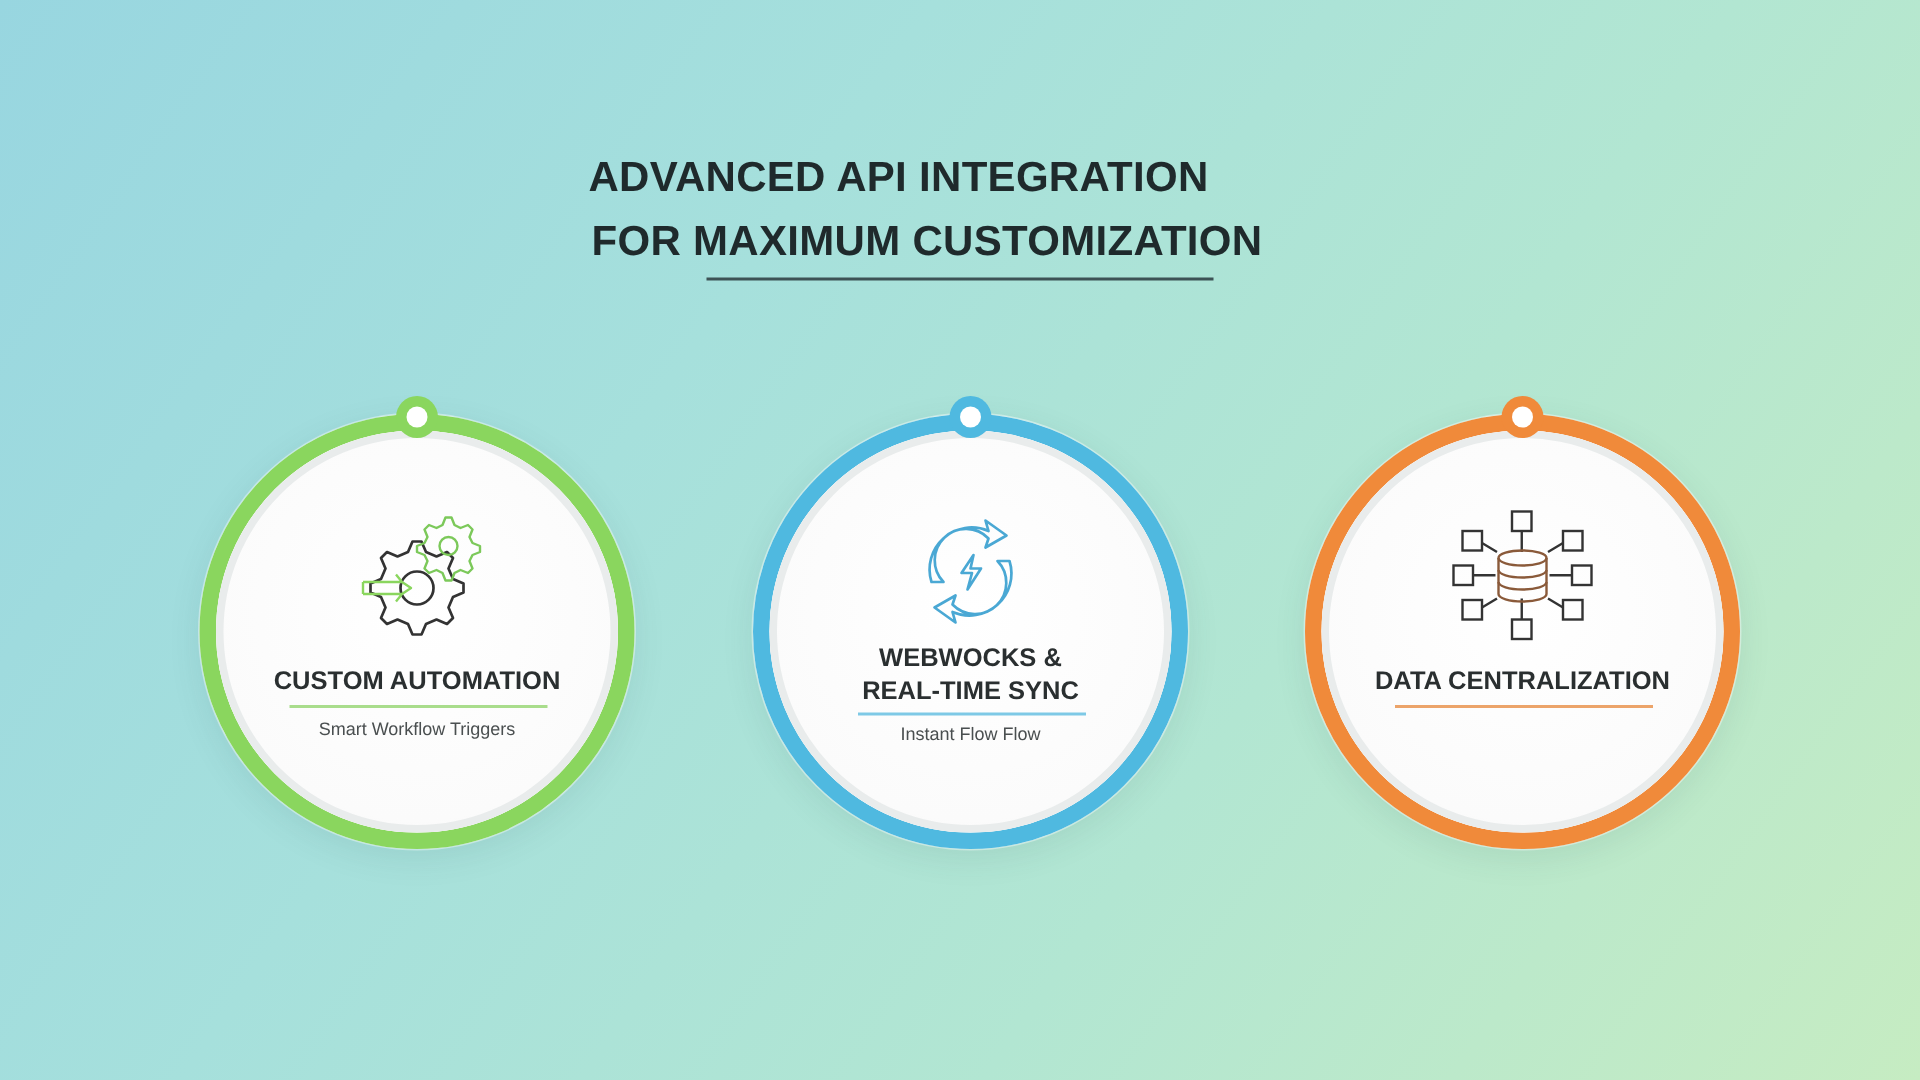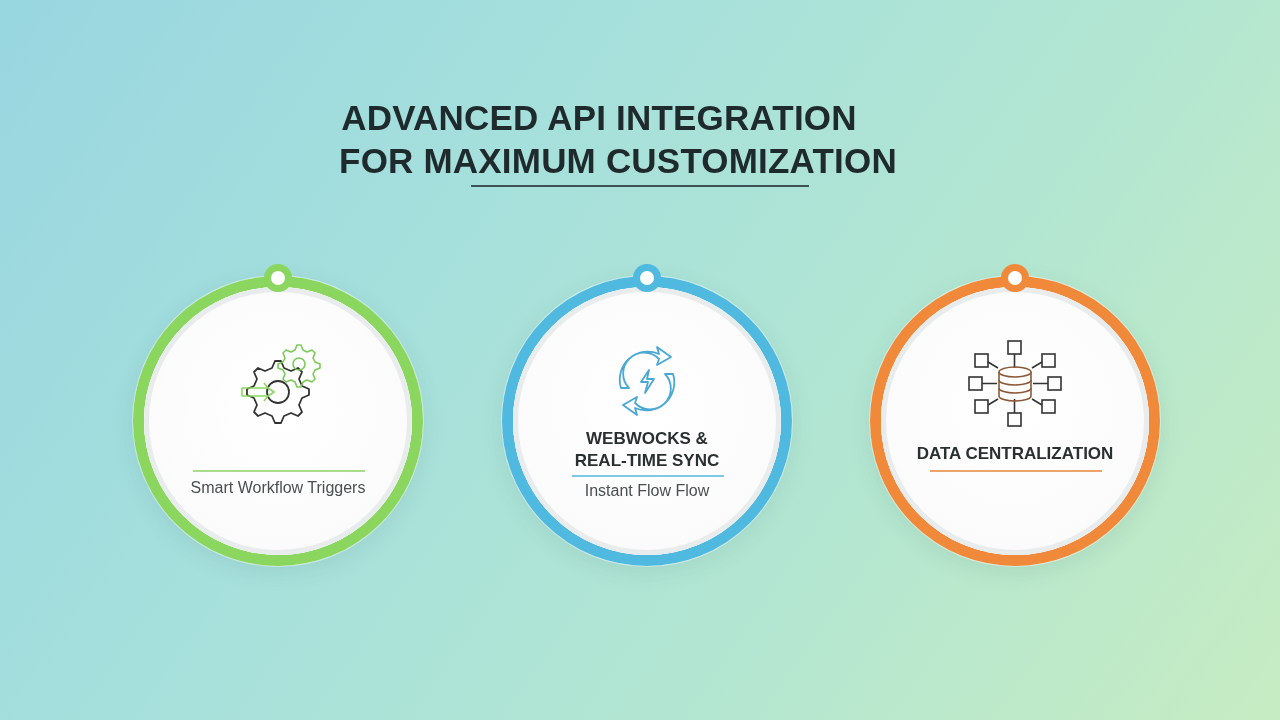--- a/index.html
+++ b/index.html
@@ -5,21 +5,21 @@
     html, body { margin: 0; padding: 0; }
     body {
       width: 1280px; height: 720px; overflow: hidden; position: relative;
       background: linear-gradient(125deg, #98d6e0 0%, #a6e0dc 35%, #b2e6d2 65%, #c6ecc2 100%);
       font-family: "Liberation Sans", sans-serif;
     }
     .title {
       position: absolute; left: 0; top: 96px; width: 1208px;
       text-align: center; color: #1f2a2c;
       font-family: "Liberation Sans", sans-serif; font-weight: 700;
-      font-size: 35px; line-height: 43px; letter-spacing: 0.2px;
+      font-size: 28px; line-height: 43px; letter-spacing: 0.2px;
     }
     .title .l1 { display: block; margin-left: -10px; }
     .title .l2 { display: block; padding-left: 28px; }
     .title-rule {
       position: absolute; left: 471px; top: 185px; width: 338px; height: 2px;
       background: #3d5255;
     }
     .card {
       position: absolute; width: 290px; height: 290px; border-radius: 50%;
       box-sizing: border-box;
@@ -48,21 +48,21 @@
     }
     .card .label {
       position: absolute; left: 0; width: 100%; text-align: center;
       font-weight: 700; font-size: 17px; color: #2a2f30; line-height: 22px;
     }
     .card .rule {
       position: absolute; height: 1.5px; background: var(--ring-light);
     }
     .card .sub {
       position: absolute; left: 0; width: 100%; text-align: center;
-      font-size: 16px; color: #4a4f50;
+      font-size: 12px; color: #4a4f50;
     }
   </style>
 </head>
 <body>
 
 <div class="title">
   <span class="l1">ADVANCED API INTEGRATION</span>
   <span class="l2">FOR MAXIMUM CUSTOMIZATION</span>
 </div>
 <div class="title-rule"></div>
@@ -75,20 +75,21 @@
     <g fill="none" stroke="#333" stroke-width="1.8" stroke-linejoin="round">
       <path d="M44 30 l3 -7 h6 l3 7 l7 3 l7 -3 l4 4 l-3 7 l3 7 l7 3 v6 l-7 3 l-3 7 l3 7 l-4 4 l-7 -3 l-7 3 l-3 7 h-6 l-3 -7 l-7 -3 l-7 3 l-4 -4 l3 -7 l-3 -7 l-7 -3 v-6 l7 -3 l3 -7 l-3 -7 l4 -4 l7 3 z"></path>
       <circle cx="50" cy="54" r="11"></circle>
     </g>
     <g fill="none" stroke="#7cc95a" stroke-width="1.6" stroke-linejoin="round">
       <path d="M67 12 l2 -5 h4 l2 5 l4 2 l5 -2 l3 3 l-2 5 l2 4 l5 2 v4 l-5 2 l-2 4 l2 5 l-3 3 l-5 -2 l-4 2 l-2 5 h-4 l-2 -5 l-4 -2 l-5 2 l-3 -3 l2 -5 l-2 -4 l-5 -2 v-4 l5 -2 l2 -4 l-2 -5 l3 -3 l5 2 z"></path>
       <circle cx="71" cy="26" r="6"></circle>
       <path d="M14 50 h26 l-4 -5 M14 58 h26 l-4 5 M14 50 v8 M40 50 l6 4 l-6 4" stroke="#8ad65e"></path>
     </g>
   </svg>
+  <div class="label" style="top:167px;">CUSTOM AUTOMATION</div>
   <div class="rule" style="left:60px; width:172px; top:194px;"></div>
   <div class="sub" style="top:203px;">Smart Workflow Triggers</div>
 </div>
 
 <div class="card" style="left:502px; top:276px; --ring:#4fb9e0; --ring-light:#7ec9e6;">
   <div class="ring"></div>
   <div class="inner"></div>
   <div class="knob"></div>
   <svg class="icon" viewBox="0 0 100 90" style="top:60px;">
     <g fill="none" stroke="#4aa8d4" stroke-width="1.8" stroke-linejoin="round" stroke-linecap="round">

